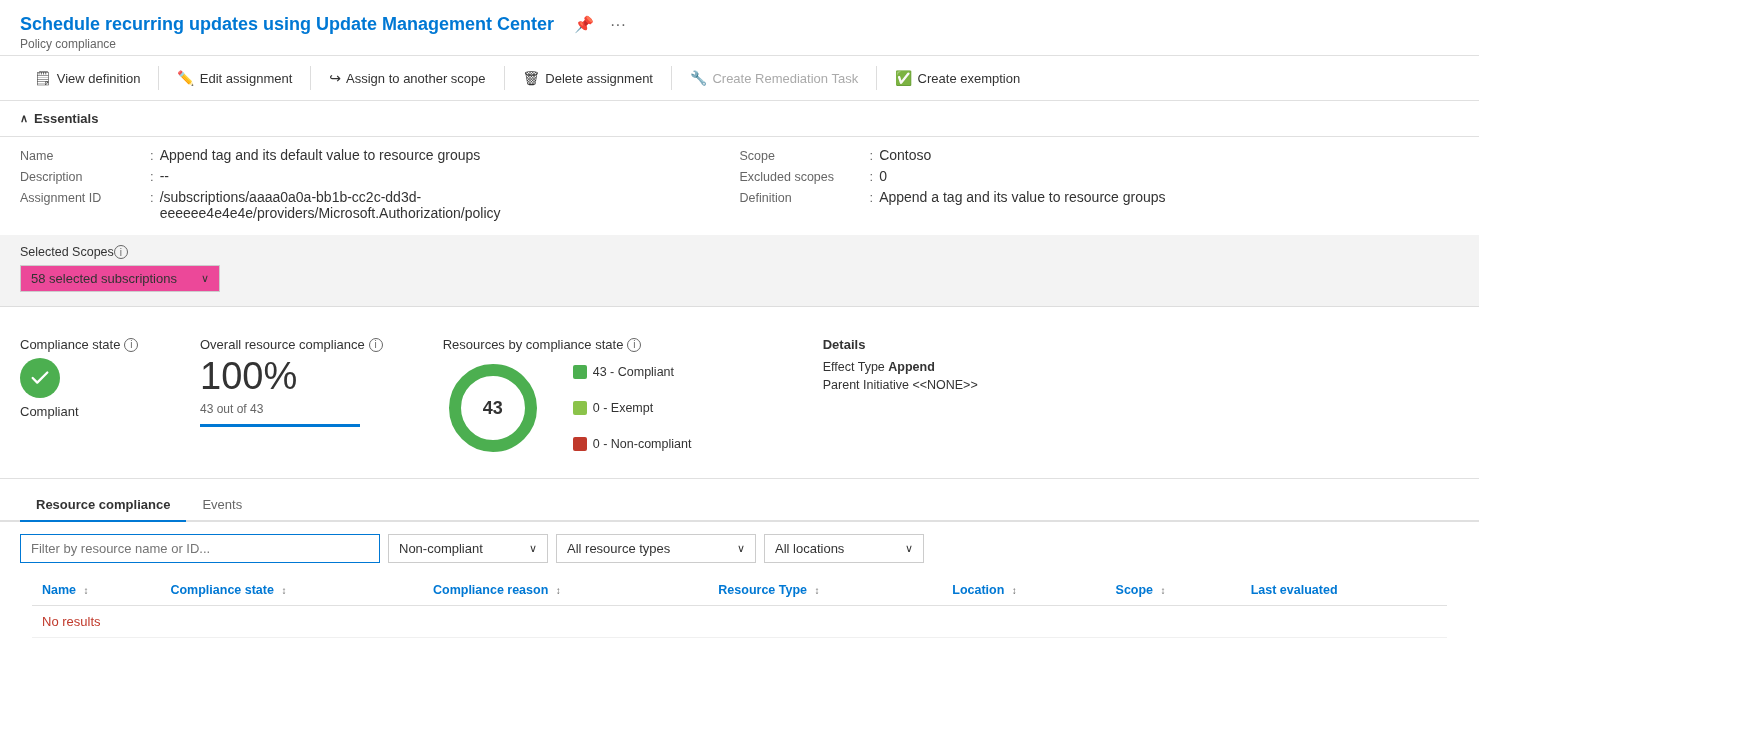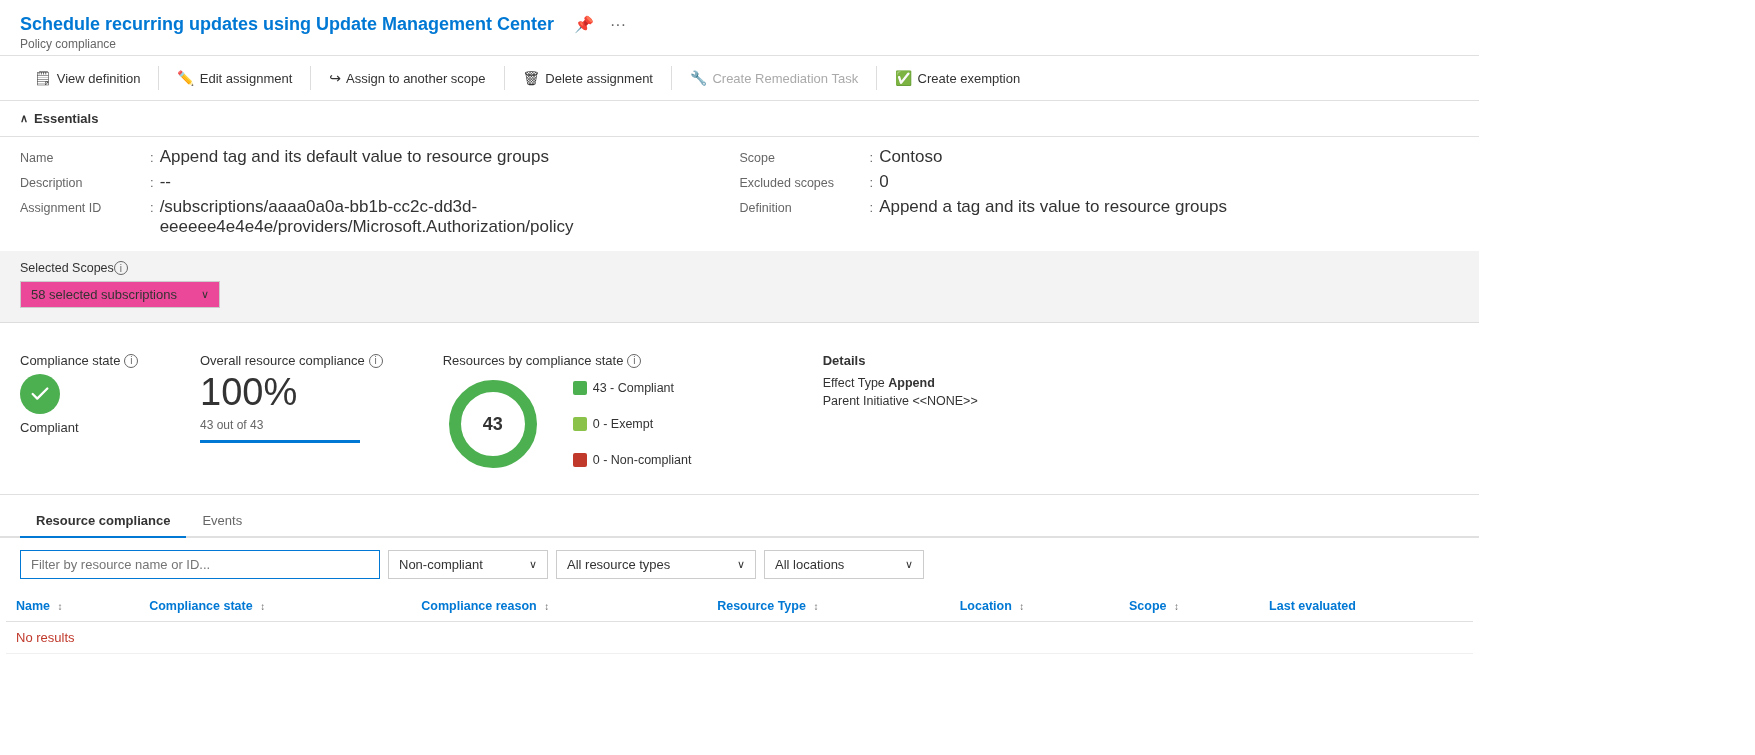--- a/index.html
+++ b/index.html
@@ -21,21 +21,21 @@
 
     
     .essentials-header { display: flex; align-items: center; gap: 6px; padding: 10px 20px; font-weight: 600; font-size: 13px; border-bottom: 1px solid #e0e0e0; cursor: pointer; }
     .essentials-header .chevron { font-size: 11px; }
 
     .essentials-grid { display: grid; grid-template-columns: 1fr 1fr; padding: 10px 20px 14px; gap: 4px 0; }
     .essentials-col { display: flex; flex-direction: column; gap: 5px; }
     .essentials-row { display: flex; align-items: baseline; gap: 0; }
     .essentials-label { color: #666; min-width: 130px; font-size: 12.5px; }
     .essentials-colon { color: #666; margin-right: 6px; }
-    .essentials-value { color: #333; font-size: 17px; }
+    .essentials-value { color: #333; font-size: 14px; }
 
     
     .selected-scopes-bar { background: #f3f3f3; padding: 10px 20px 14px; border-bottom: 1px solid #ddd; }
     .selected-scopes-label { font-size: 12.5px; color: #333; margin-bottom: 6px; display: flex; align-items: center; }
     .info-icon { display: inline-flex; align-items: center; justify-content: center; width: 14px; height: 14px; border-radius: 50%; border: 1px solid #666; font-size: 10px; color: #666; cursor: pointer; }
     .scope-dropdown { display: flex; align-items: center; justify-content: space-between; width: 200px; padding: 5px 10px; border: 1px solid #ccc; background: #ec4899; cursor: pointer; font-size: 13px; }
     .scope-dropdown .chevron { font-size: 11px; }
 
     
     .compliance-section { display: flex; align-items: flex-start; padding: 30px 20px 20px; gap: 60px; border-bottom: 1px solid #e0e0e0; }
@@ -76,21 +76,21 @@
     .tab.active { color: #333; font-weight: 600; border-bottom: 2px solid #0078d4; }
 
     
     .filters-row { display: flex; align-items: center; gap: 8px; padding: 12px 20px; }
     .filter-input { flex: 0 0 360px; padding: 6px 10px; border: 1px solid #0078d4; font-size: 13px; outline: none; color: #a16207; }
     .filter-dropdown { display: flex; align-items: center; justify-content: space-between; padding: 6px 10px; border: 1px solid #ccc; background: #fff; cursor: pointer; font-size: 13px; min-width: 160px; gap: 10px; }
     .filter-dropdown.wide { min-width: 200px; }
     .filter-dropdown .chevron { font-size: 11px; color: #333; }
 
     
-    .table-container { padding: 0 6px; }
+    .table-container { padding: 0 32px; }
     .data-table { width: 100%; border-collapse: collapse; }
     .data-table th { padding: 8px 10px; text-align: left; font-size: 12.5px; font-weight: 600; color: #0078d4; border-bottom: 1px solid #e0e0e0; white-space: nowrap; cursor: pointer; }
     .data-table th .sort-icon { color: #666; font-size: 10px; margin-left: 4px; }
     .data-table td { padding: 8px 10px; font-size: 13px; border-bottom: 1px solid #f0f0f0; }
     .no-results { color: #c0392b; font-size: 13px; padding: 12px 10px; }
 
     .header-pin { margin-left: 10px; cursor: pointer; font-size: 16px; color: #666; }
     .header-more { margin-left: 6px; cursor: pointer; font-size: 16px; color: #666; }
   </style>
 </head>

